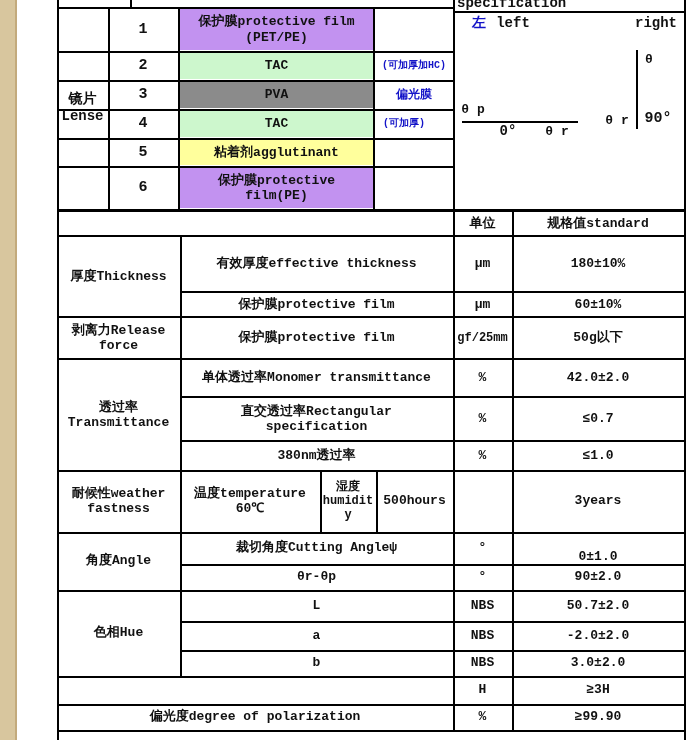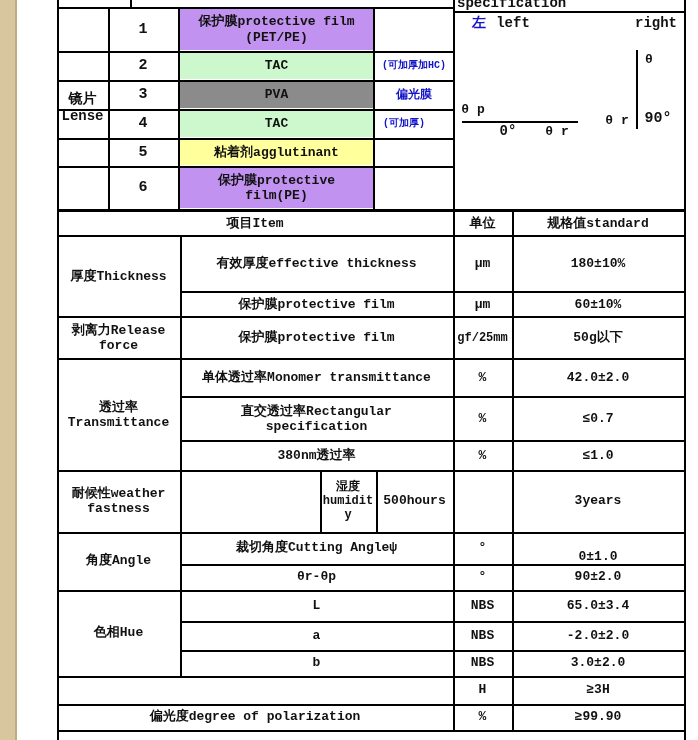--- a/index.html
+++ b/index.html
@@ -103,41 +103,42 @@
   <div class="c fs14 blue" style="left:470px;top:14px;width:18px;height:18px">左</div>
   <div class="c fs14" style="left:493px;top:14px;width:40px;height:18px">left</div>
   <div class="c fs14" style="left:630px;top:14px;width:52px;height:18px">right</div>
   <div class="c" style="left:457px;top:102px;width:32px;height:16px">θ p</div>
   <div class="c fs14" style="left:492px;top:123px;width:32px;height:17px">0°</div>
   <div class="c" style="left:541px;top:123px;width:32px;height:17px">θ r</div>
   <div class="c" style="left:641px;top:52px;width:16px;height:16px">θ</div>
   <div class="c" style="left:601px;top:112px;width:32px;height:17px">θ r</div>
   <div class="c fs15" style="left:639px;top:110px;width:38px;height:18px">90°</div>
 
-  <div class="c" style="left:59px;top:213px;width:392px;height:21px">项目Item</div>
   <div class="c" style="left:455px;top:213px;width:55px;height:21px">单位</div>
   <div class="c" style="left:514px;top:213px;width:168px;height:21px">规格值standard</div>
 
   <div class="c" style="left:59px;top:239px;width:119px;height:75px">厚度Thickness</div>
   <div class="c" style="left:59px;top:320px;width:119px;height:36px">剥离力Release
 force</div>
   <div class="c" style="left:59px;top:362px;width:119px;height:106px">透过率
 Transmittance</div>
   <div class="c" style="left:59px;top:472px;width:119px;height:58px">耐候性weather
 fastness</div>
   <div class="c" style="left:59px;top:534px;width:119px;height:54px">角度Angle</div>
   <div class="c" style="left:59px;top:592px;width:119px;height:82px">色相Hue</div>
 
   <div class="c" style="left:182px;top:239px;width:269px;height:50px">有效厚度effective thickness</div>
   <div class="c" style="left:182px;top:295px;width:269px;height:19px">保护膜protective film</div>
   <div class="c" style="left:182px;top:320px;width:269px;height:36px">保护膜protective film</div>
   <div class="c" style="left:182px;top:362px;width:269px;height:32px">单体透过率Monomer transmittance</div>
   <div class="c" style="left:182px;top:400px;width:269px;height:38px">直交透过率Rectangular
 specification</div>
   <div class="c" style="left:182px;top:444px;width:269px;height:24px">380nm透过率</div>
+  <div class="c" style="left:182px;top:472px;width:136px;height:58px">温度temperature
+60℃</div>
   <div class="c fs12 breakall" style="left:322px;top:472px;width:52px;height:58px">湿度
 humidity</div>
   <div class="c" style="left:378px;top:472px;width:73px;height:58px">500hours</div>
   <div class="c" style="left:182px;top:534px;width:269px;height:28px">裁切角度Cutting Angleψ</div>
   <div class="c" style="left:182px;top:566px;width:269px;height:22px">θr-θp</div>
   <div class="c" style="left:182px;top:592px;width:269px;height:27px">L</div>
   <div class="c" style="left:182px;top:623px;width:269px;height:25px">a</div>
   <div class="c" style="left:182px;top:652px;width:269px;height:22px">b</div>
   <div class="c" style="left:59px;top:706px;width:392px;height:22px">偏光度degree of polarization</div>
 
@@ -158,19 +159,19 @@
 
   <div class="c" style="left:514px;top:239px;width:168px;height:50px">180±10%</div>
   <div class="c" style="left:514px;top:295px;width:168px;height:19px">60±10%</div>
   <div class="c" style="left:514px;top:320px;width:168px;height:36px">50g以下</div>
   <div class="c" style="left:514px;top:362px;width:168px;height:32px">42.0±2.0</div>
   <div class="c" style="left:514px;top:400px;width:168px;height:38px">≤0.7</div>
   <div class="c" style="left:514px;top:444px;width:168px;height:24px">≤1.0</div>
   <div class="c" style="left:514px;top:472px;width:168px;height:58px">3years</div>
   <div class="c low" style="left:514px;top:534px;width:168px;height:30px;overflow:hidden">0±1.0</div>
   <div class="c" style="left:514px;top:566px;width:168px;height:22px">90±2.0</div>
-  <div class="c" style="left:514px;top:592px;width:168px;height:27px">65.0±3.4</div>
+  <div class="c" style="left:514px;top:592px;width:168px;height:27px">50.7±2.0</div>
   <div class="c" style="left:514px;top:623px;width:168px;height:25px">-2.0±2.0</div>
   <div class="c" style="left:514px;top:652px;width:168px;height:22px">3.0±2.0</div>
   <div class="c" style="left:514px;top:678px;width:168px;height:24px">≥3H</div>
   <div class="c" style="left:514px;top:706px;width:168px;height:22px">≥99.90</div>
 
 </div>
 
 </body></html>

